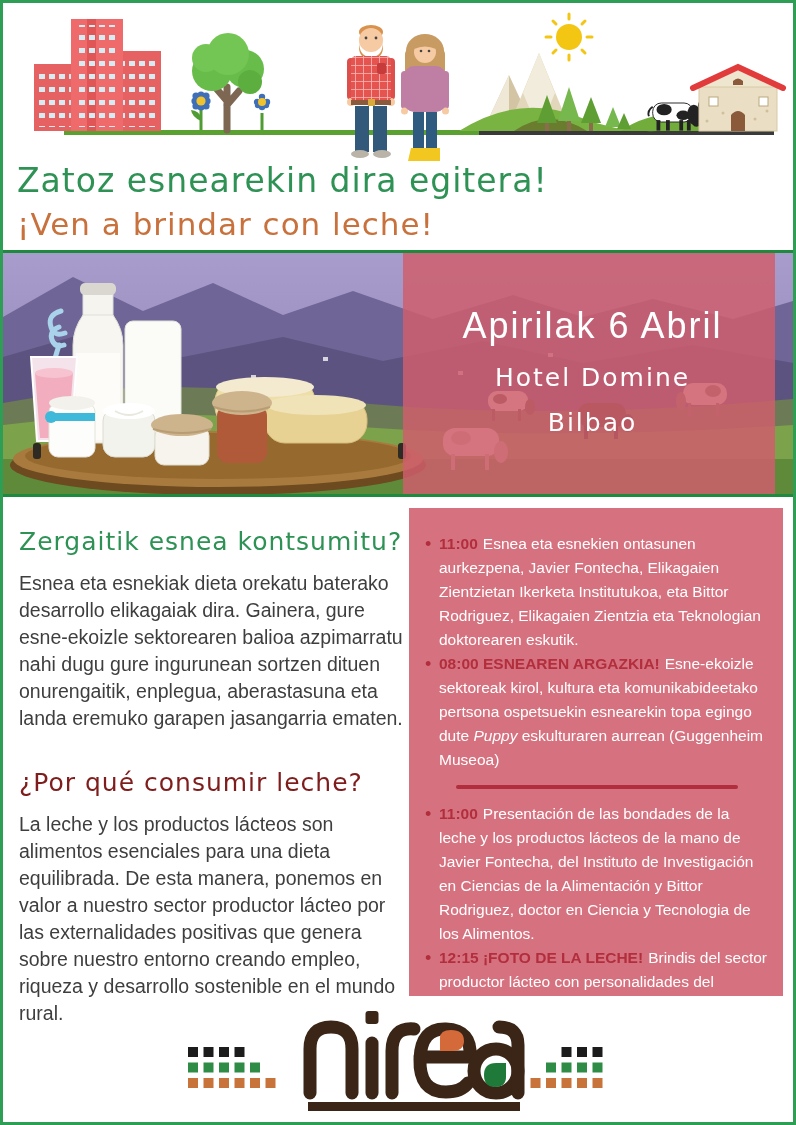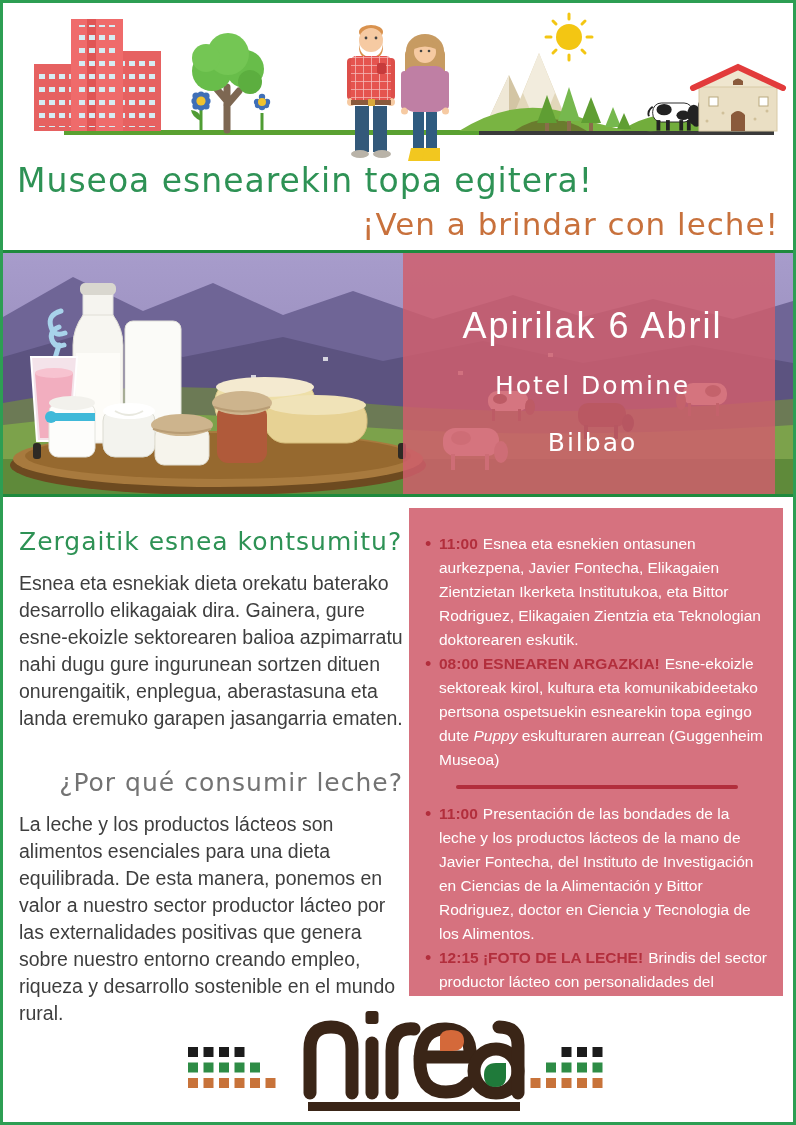--- a/index.html
+++ b/index.html
@@ -15,44 +15,44 @@
   
   .illustration{position:absolute;top:6px;left:6px;width:778px;height:152px;}
   
   .titles{position:absolute;top:156px;left:14px;right:14px;}
   .title-eu{
     color:#2e9255;font-size:33px;letter-spacing:1px;line-height:44px;
     font-family:"DejaVu Sans", sans-serif;
   }
   .title-es{
     color:#c8713c;font-size:31px;letter-spacing:1px;line-height:42px;
-    text-align:right;font-family:"DejaVu Sans", sans-serif;
+    font-family:"DejaVu Sans", sans-serif;
   }
   
   .photo-band{
     position:absolute;top:247px;left:0;right:0;height:247px;
     border-top:3px solid #1e8a3e;border-bottom:3px solid #1e8a3e;
     box-sizing:border-box;background:#0f172a;
   }
   .photo-band svg{display:block;}
   .event-card{
     position:absolute;top:0;left:405px;width:369px;height:100%;
     color:#ffffff;text-align:center;
   }
   .event-date{margin-top:52px;font-size:36px;letter-spacing:2px;font-weight:400;}
-  .event-venue1{margin-top:24px;font-size:25px;letter-spacing:2px;font-family:"DejaVu Sans", sans-serif;}
-  .event-venue2{margin-top:28px;font-size:25px;letter-spacing:2px;font-family:"DejaVu Sans", sans-serif;}
+  .event-venue1{margin-top:16px;font-size:25px;letter-spacing:2px;font-family:"DejaVu Sans", sans-serif;}
+  .event-venue2{margin-top:16px;font-size:25px;letter-spacing:2px;font-family:"DejaVu Sans", sans-serif;}
   
   .left-col{position:absolute;top:500px;left:16px;width:384px;}
   .left-col h2{
     font-family:"DejaVu Sans", sans-serif;font-weight:400;
     font-size:25px;letter-spacing:1px;margin:24px 0 14px 0;
   }
   .left-col h2.eu{color:#2e9255;}
-  .left-col h2.es{color:#737373;margin-top:36px;text-align:right;}
+  .left-col h2.es{color:#7f1d1d;margin-top:36px;}
   .left-col p{
     margin:0;color:#3e3e3e;font-size:19.5px;line-height:27px;
   }
   .agenda{
     position:absolute;top:505px;left:406px;width:374px;height:488px;
     box-sizing:border-box;background:#d6727f;color:#ffffff;
     padding:24px 14px 16px 16px;font-size:15.5px;line-height:24px;
     overflow:hidden;
   }
   .agenda .item{display:flex;}
@@ -240,21 +240,21 @@
         <rect x="62" y="30" width="9" height="9" fill="#ffffff" stroke="#b9a97f"></rect>
         <circle cx="26" cy="46" r="1.5" fill="#d0c09a"></circle>
           <circle cx="58" cy="52" r="1.5" fill="#d0c09a"></circle>
         <circle cx="10" cy="54" r="1.5" fill="#d0c09a"></circle>
           <circle cx="70" cy="44" r="1.5" fill="#d0c09a"></circle>
       </g>
     </svg>
   </div>
 
   <div class="titles">
-    <div class="title-eu">Museoa esnearekin topa egitera!</div>
+    <div class="title-eu">Zatoz esnearekin dira egitera!</div>
     <div class="title-es">¡Ven a brindar con leche!</div>
   </div>
 
   <div class="photo-band">
     <svg width="790" height="241" viewBox="0 0 790 241" preserveAspectRatio="none">
       <defs>
         <linearGradient id="sky" x1="0" y1="0" x2="0" y2="1">
           <stop offset="0" stop-color="#a79ccb"></stop>
             <stop offset="1" stop-color="#8d81b1"></stop>
         </linearGradient>

